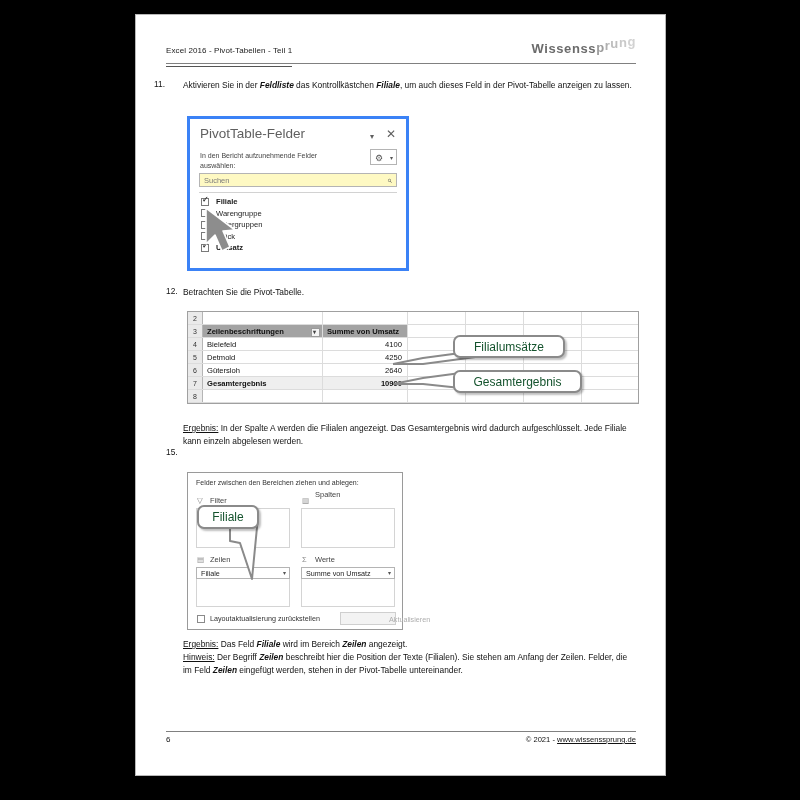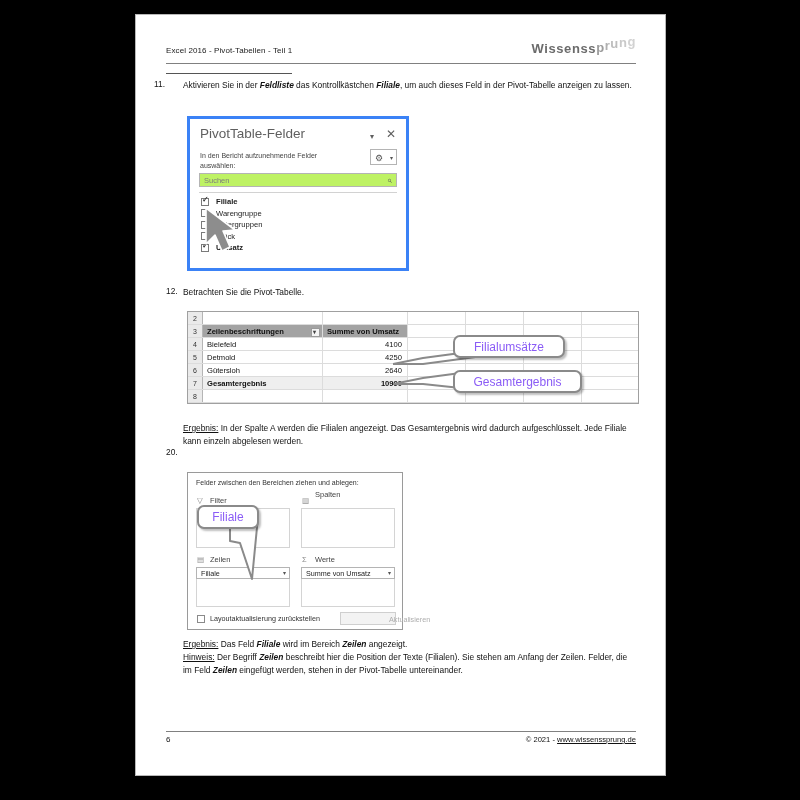--- a/index.html
+++ b/index.html
@@ -20,21 +20,21 @@
   .content { position: absolute; left: 0; top: 0; width: 100%; height: 100%; }
 
   
   .hdr {
     position: absolute; left: 30px; top: 28px; width: 470px;
     border-bottom: 1px solid #808080; padding-bottom: 3px; height: 21px;
   }
   .hdr-title {
     position: absolute; left: 0; top: 3px;
     font-size: 8px; color: #1a1a1a; letter-spacing: .1px;
-    border-bottom: 1px solid #555; padding-bottom: 18px;
+    border-bottom: 1px solid #555; padding-bottom: 11px;
   }
   .logo { position: absolute; right: 0; top: -4px; height: 22px; white-space: nowrap; }
   .logo span { font-weight: bold; letter-spacing: .6px; }
   .lg1 { font-size: 13px; color: #6b6b6b; }
   .lg2 { font-size: 13px; color: #9c9c9c; position: relative; top: -1px; }
   .lg3 { font-size: 13px; color: #b0b0b0; position: relative; top: -3px; }
   .lg4 { font-size: 13px; color: #bdbdbd; position: relative; top: -5px; }
   .lg5 { font-size: 13px; color: #c9c9c9; position: relative; top: -6px; }
   .lg6 { font-size: 13px; color: #d2d2d2; position: relative; top: -7px; }
 
@@ -55,21 +55,21 @@
   .pane-close { position: absolute; right: 10px; top: 9px; font-size: 12px; color: #5f5f5f; line-height: 1; }
   .pane-sub { position: absolute; left: 10px; top: 32px; width: 140px; font-size: 7px; color: #444; line-height: 9.5px; }
   .gear-box {
     position: absolute; right: 9px; top: 30px; width: 27px; height: 16px;
     border: 1px solid #b4b4b4; background: #fff;
   }
   .gear-box .g { position: absolute; left: 4px; top: 2px; font-size: 9px; color: #555; line-height: 12px; }
   .gear-box .c { position: absolute; right: 3px; top: 4px; font-size: 6px; color: #555; }
   .search {
     position: absolute; left: 9px; top: 54px; right: 9px; height: 14px;
-    border: 1px solid #b4b4b4; background: #bef264;
+    border: 1px solid #b4b4b4; background: #fef9c3;
   }
   .search .ph { position: absolute; left: 4px; top: 2px; font-size: 7.5px; color: #7d7d7d; }
   .search .mag { position: absolute; right: 4px; top: 1px; font-size: 9px; color: #555; transform: scaleX(-1); }
   .fieldlist {
     position: absolute; left: 9px; top: 73px; right: 9px; bottom: 0;
     border-top: 1px solid #d2d2d2; background: #fff; padding-top: 3px;
   }
   .fitem { position: relative; height: 11.5px; font-size: 7.6px; color: #222; padding-left: 17px; line-height: 11.5px; }
   .fitem.bold { font-weight: bold; }
   .cbx {
@@ -109,21 +109,21 @@
     border: 1px solid #9a9a9a; background: #f3f3f3;
   }
   .filterbtn::after {
     content: "▾"; position: absolute; left: 1px; top: -2.5px; font-size: 6px; color: #444;
   }
 
   
   .callout {
     position: absolute; background: #fff;
     border: 2px solid #8a8a8a; border-radius: 7px;
-    font-size: 12px; color: #8b5cf6; line-height: 1;
+    font-size: 12px; color: #14532d; line-height: 1;
     display: flex; align-items: center; justify-content: center;
     box-shadow: 2px 2px 2px rgba(0,0,0,.25);
   }
 
   
   .areas { position: absolute; background: #fff; border: 1px solid #9a9a9a; }
   .areas-head { position: absolute; left: 8px; top: 6px; font-size: 7px; color: #333; }
   .quad { position: absolute; border: 1px solid #d4d4d4; background: #fff; }
   .qlabel { position: absolute; font-size: 7.5px; color: #444; }
   .qicon { position: absolute; font-size: 7.5px; color: #8a8a8a; }
@@ -287,21 +287,21 @@
     <svg style="position:absolute; left:205px; top:58px; width:110px; height:32px;">
       <polygon points="105,4 105,22 30,14 0,14 30,8 105,-2" fill="#ffffff" stroke="#8a8a8a" stroke-width="2" stroke-linejoin="round"></polygon>
     </svg>
   </div>
 
   <div class="callout" style="left:317px; top:320px; width:112px; height:23px;">Filialumsätze</div>
   <div class="callout" style="left:317px; top:355px; width:129px; height:23px;">Gesamtergebnis</div>
 
   <div class="para" style="left:47px; top:407px; width:455px;"><span class="u">Ergebnis:</span><span> In der Spalte A werden die Filialen angezeigt. Das Gesamtergebnis wird dadurch aufgeschlüsselt. Jede Filiale kann einzeln abgelesen werden.</span></div>
 
-  <div class="num" style="left:30px; top:432px;">20.</div>
+  <div class="num" style="left:30px; top:432px;">15.</div>
 
   <div class="areas" style="left:51px; top:457px; width:216px; height:158px;">
     <div class="areas-head">Felder zwischen den Bereichen ziehen und ablegen:</div>
 
     <div class="qicon" style="left:9px; top:23px;">▽</div>
     <div class="qlabel" style="left:22px; top:23px;">Filter</div>
     <div class="quad" style="left:8px; top:35px; width:94px; height:40px;"></div>
 
     <div class="qicon" style="left:114px; top:23px;">▥</div>
     <div class="qlabel" style="left:127px; top:17px;">Spalten</div>

